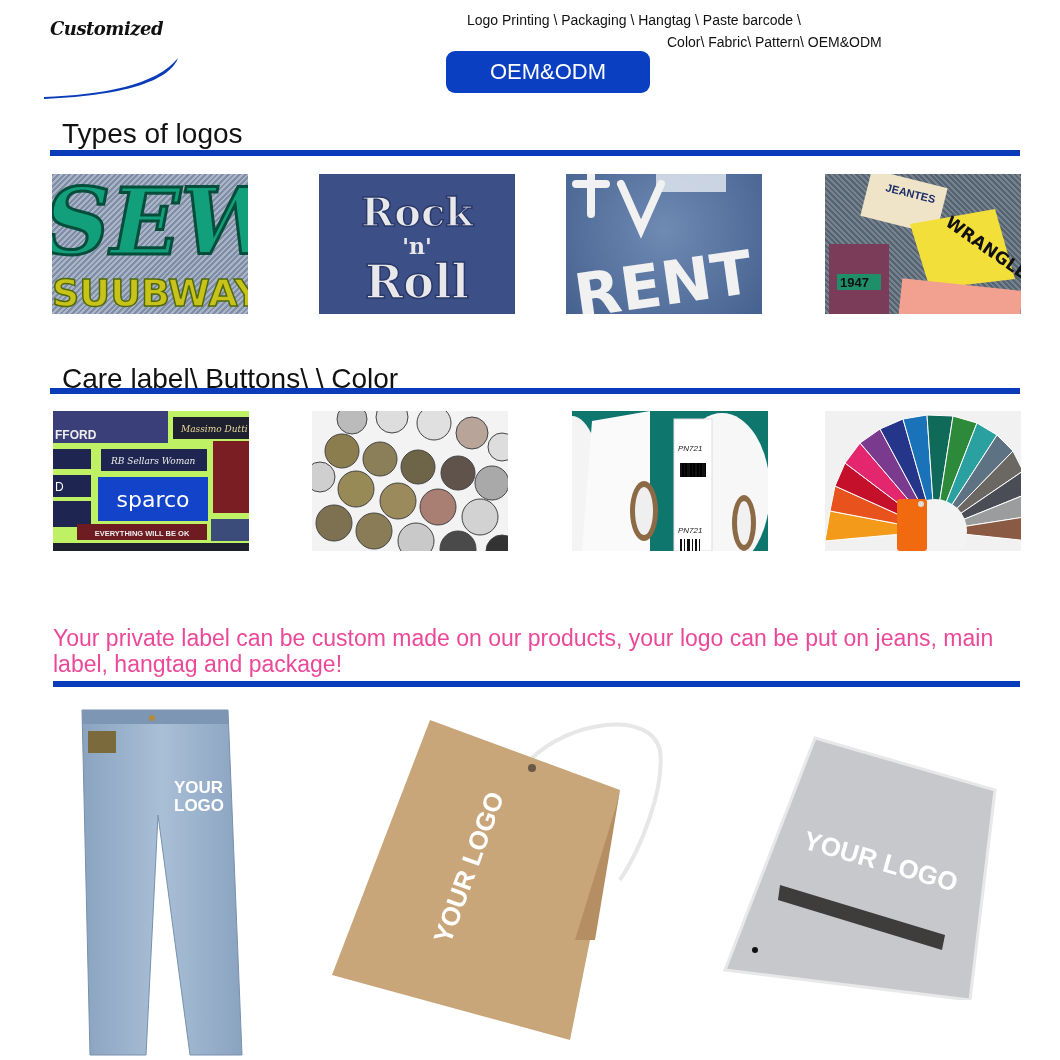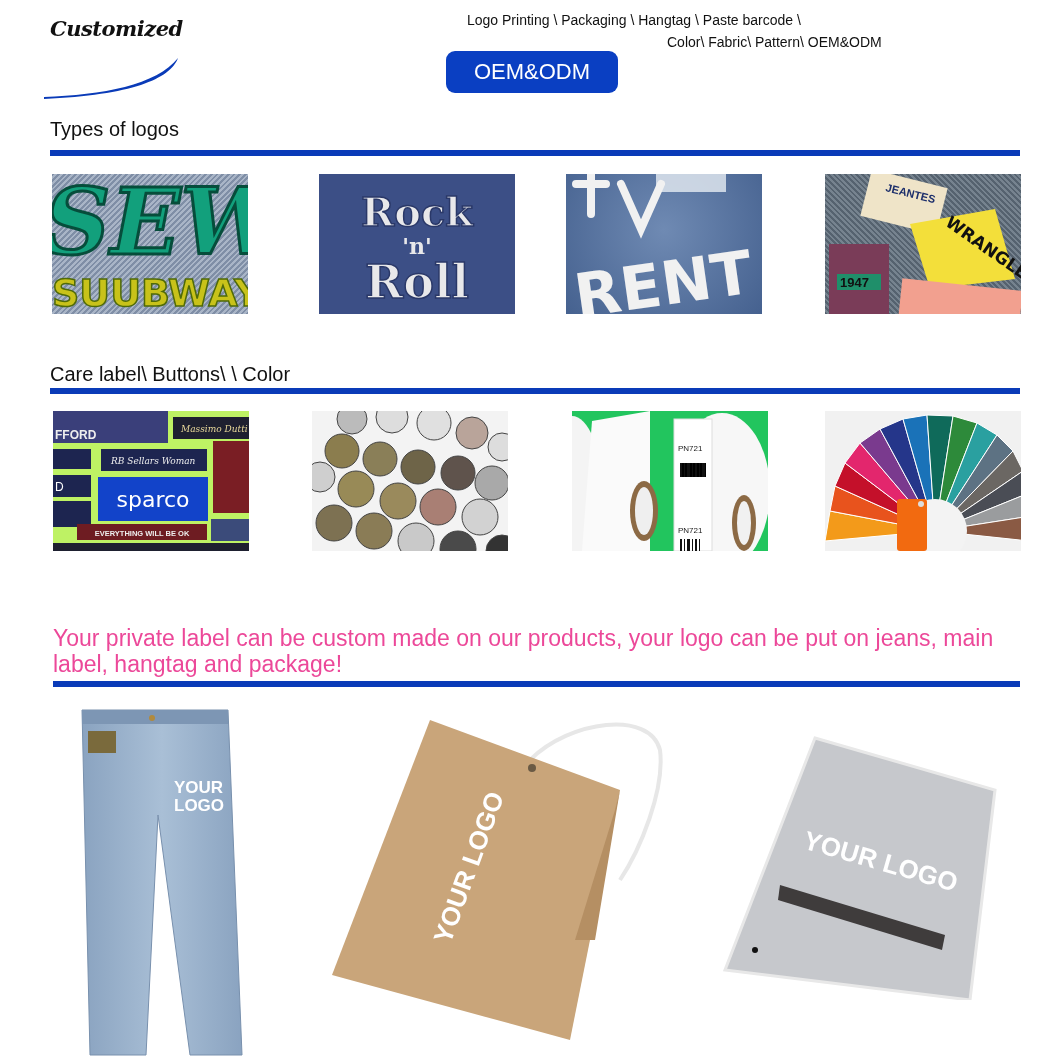--- a/index.html
+++ b/index.html
@@ -1,22 +1,22 @@
 <!DOCTYPE html>
 <html><head>
 <meta charset="utf-8">
 <style>
   html,body{margin:0;padding:0;background:#fff;}
   body{width:1060px;height:1060px;position:relative;overflow:hidden;font-family:"Liberation Sans",sans-serif;color:#111;}
   .abs{position:absolute;}
-  .brand{left:50px;top:12px;font-family:"DejaVu Serif",serif;font-style:italic;font-weight:bold;font-size:21px;line-height:34px;letter-spacing:-0.5px;color:#111;}
+  .brand{left:50px;top:12px;font-family:"DejaVu Serif",serif;font-style:italic;font-weight:bold;font-size:18px;line-height:34px;letter-spacing:-0.5px;color:#111;}
   .swoosh{left:42px;top:55px;width:140px;height:45px;}
   .top-line{font-size:14px;color:#111;white-space:nowrap;}
-  .oem-btn{left:446px;top:51px;width:172px;height:42px;background:#0a3fc2;border-radius:9px;color:#fff;font-size:22px;display:flex;align-items:center;justify-content:center;}
-  .sec-title{left:50px;font-size:20px;color:#111;}
+  .oem-btn{left:446px;top:51px;width:204px;height:42px;background:#0a3fc2;border-radius:9px;color:#fff;font-size:22px;display:flex;align-items:center;justify-content:center;}
+  .sec-title{left:62px;font-size:28px;color:#111;}
   .rule{left:50px;width:970px;height:6px;background:#0a3bb8;}
   .thumb{width:196px;height:140px;overflow:hidden;}
   .para{left:53px;top:625px;font-size:23px;line-height:26px;color:#ec4899;width:960px;}
   .logo-txt{color:#fff;font-weight:bold;font-family:"Liberation Sans",sans-serif;}
 </style>
 </head>
 <body>
 
 <div class="abs brand">
   <div>Customized</div>
@@ -115,21 +115,21 @@
         <circle cx="168" cy="106" r="18" fill="#d2d2d2"></circle>
       <circle cx="22" cy="112" r="18" fill="#7d7152"></circle>
         <circle cx="62" cy="120" r="18" fill="#8a7c56"></circle>
         <circle cx="104" cy="130" r="18" fill="#c9c9c9"></circle>
         <circle cx="146" cy="138" r="18" fill="#4a4a4a"></circle>
         <circle cx="190" cy="140" r="16" fill="#333"></circle>
     </g>
   </svg>
 </div>
 
-<div class="abs thumb" style="left:572px;top:411px;background:#22c55e;">
+<div class="abs thumb" style="left:572px;top:411px;background:#0f766e;font-style:italic;">
   <svg width="196" height="140" viewBox="0 0 196 140">
     <ellipse cx="0" cy="80" rx="30" ry="75" fill="#f4f4f4"></ellipse>
     <path d="M20 10 L78 0 L78 140 L10 140 Z" fill="#fafafa"></path>
     <ellipse cx="72" cy="100" rx="14" ry="30" fill="#8c6a45"></ellipse>
     <ellipse cx="72" cy="100" rx="9" ry="24" fill="#efefef"></ellipse>
     <ellipse cx="150" cy="80" rx="48" ry="78" fill="#f7f7f7"></ellipse>
     <ellipse cx="172" cy="112" rx="12" ry="28" fill="#8c6a45"></ellipse>
     <ellipse cx="172" cy="112" rx="7" ry="22" fill="#f1f1f1"></ellipse>
     <rect x="102" y="8" width="38" height="132" fill="#fff" stroke="#ddd"></rect>
     <text x="106" y="40" font-size="8" fill="#222">PN721</text>

